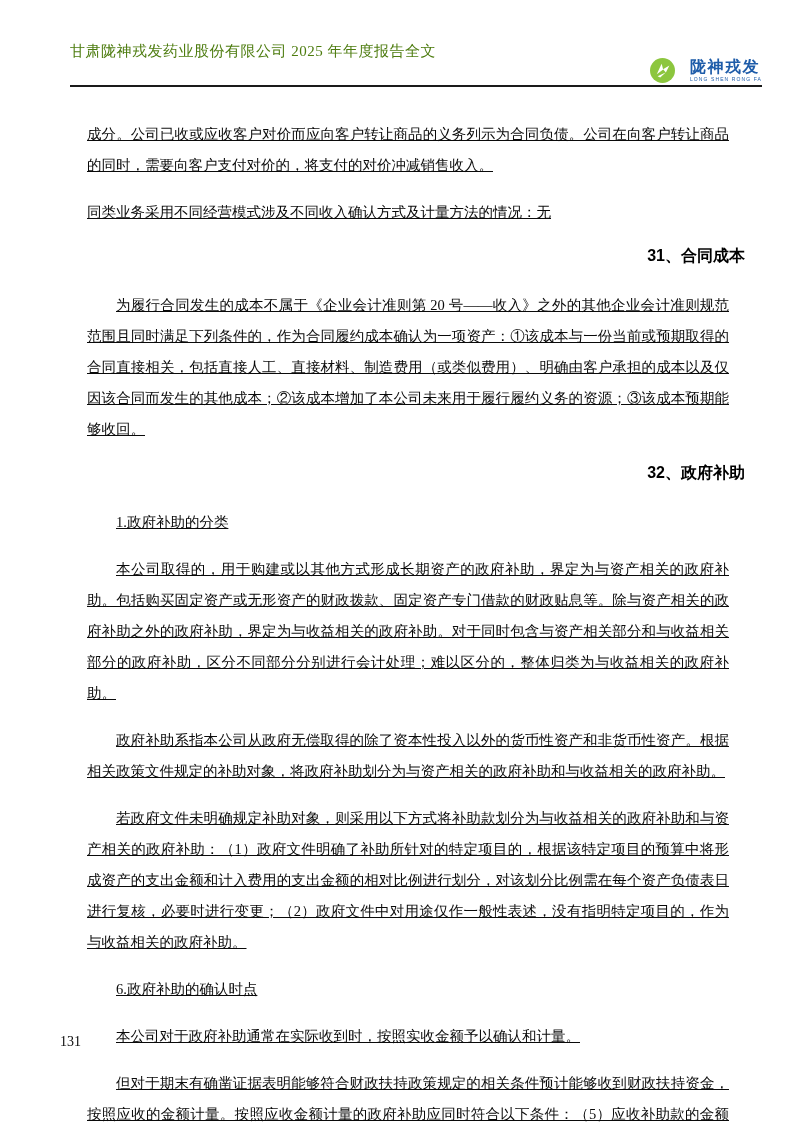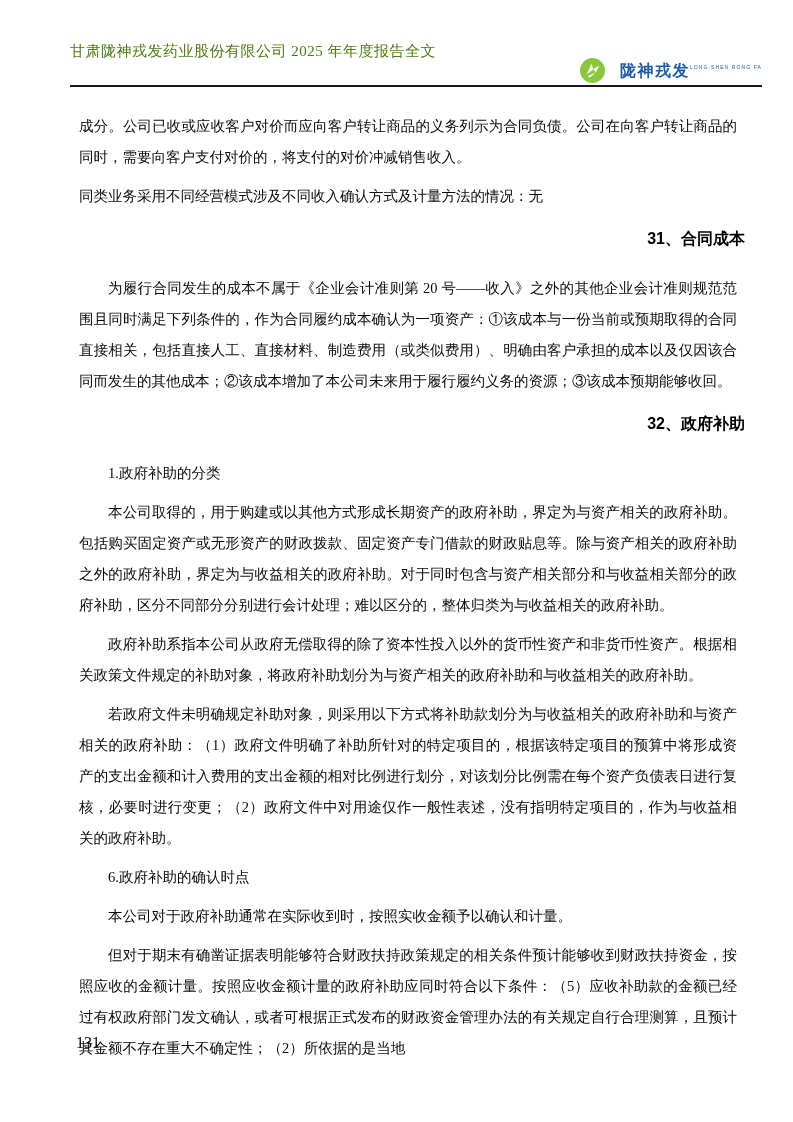--- a/index.html
+++ b/index.html
@@ -31,21 +31,21 @@
     color: #4d7c0f;
     white-space: nowrap;
   }
   .logo {
     display: flex;
     align-items: center;
     gap: 5px;
     padding-bottom: 2px;
   }
   .logo-mark { width: 25px; height: 25px; display: block; }
-  .logo-text { display: flex; flex-direction: row; line-height: 1; margin-left: 10px; }
+  .logo-text { display: flex; flex-direction: column; line-height: 1; margin-left: 10px; }
   .logo-cn {
     font-family: "Liberation Sans", "DejaVu Sans", sans-serif;
     font-weight: bold;
     font-size: 16px;
     letter-spacing: 1.5px;
     color: #1e5ca9;
     white-space: nowrap;
   }
   .logo-en {
     font-family: "Liberation Sans", "DejaVu Sans", sans-serif;
@@ -62,37 +62,37 @@
   }
   
   .content {
     margin: 0 48px 0 71px;
     padding-top: 16px;
     font-size: 14.5px;
     line-height: 31px;
     text-align: justify;
     color: #0a0a0a;
   }
-  .content p { margin: 8px; }
+  .content p { margin: 16px; text-decoration: underline; }
   .content p.indent { text-indent: 2em; }
   .content h2 {
     font-family: "Liberation Sans", "DejaVu Sans", sans-serif;
     font-size: 16px;
     font-weight: bold;
     line-height: 24px;
     margin: 15px 0 22px 0;
     text-align: right;
     color: #000000;
   }
   
   .footer {
     position: absolute;
-    left: 76px;
+    left: 60px;
     top: 1034px;
-    font-size: 16px;
+    font-size: 14px;
     color: #0a0a0a;
   }
 </style>
 </head>
 <body>
 
 <div class="page">
 
   <div class="header">
     <div class="header-title">甘肃陇神戎发药业股份有限公司 2025 年年度报告全文</div>

